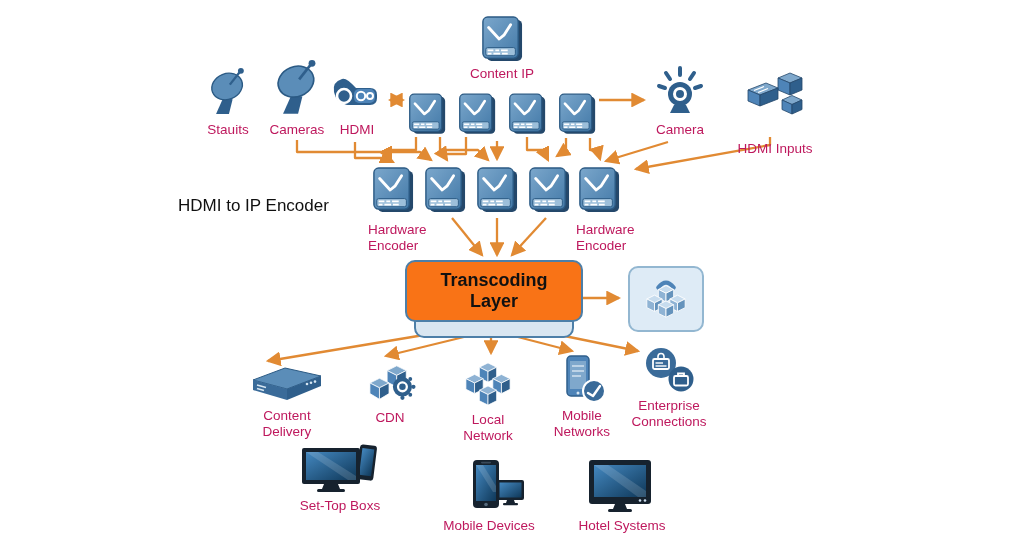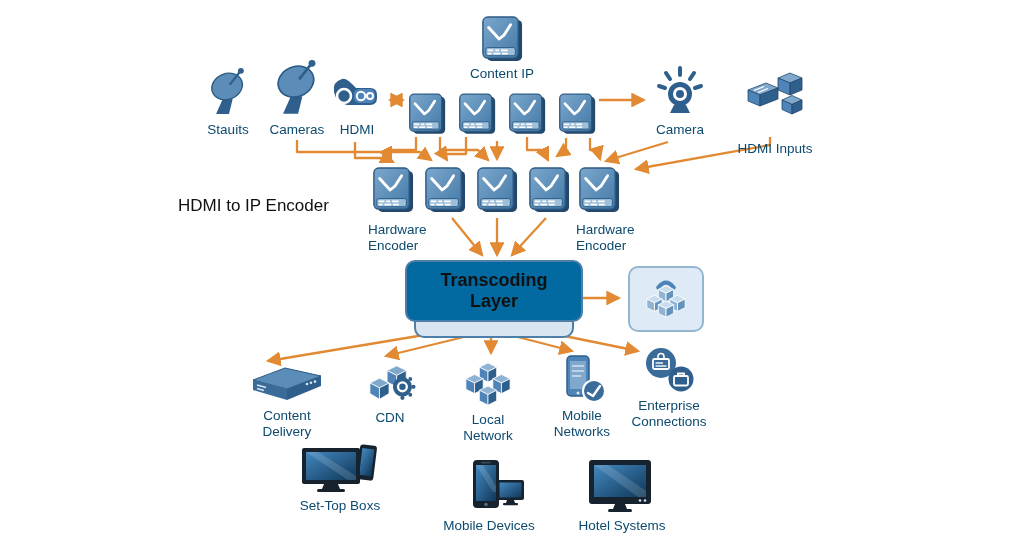--- a/index.html
+++ b/index.html
@@ -1,27 +1,27 @@
 <!DOCTYPE html>
 <html><head>
 <meta charset="utf-8">
 <style>
   html,body{margin:0;padding:0;overflow:hidden;background:#fff;}
   body{width:1024px;height:559px;position:relative;font-family:"Liberation Sans",sans-serif;}
   .stage{position:absolute;inset:0;width:1024px;height:559px;background:#ffffff;}
   .node{position:absolute;display:flex;flex-direction:column;align-items:center;}
   .ic{display:flex;align-items:flex-end;justify-content:center;}
-  .lbl{font-size:13.5px;color:#0c4a6e;text-align:center;line-height:1.22;margin-top:4px;white-space:normal;}
+  .lbl{font-size:13.5px;color:#be185d;text-align:center;line-height:1.22;margin-top:4px;white-space:normal;}
   .lbl.left{text-align:left;}
   .heading{position:absolute;font-weight:normal;color:#101010;}
   .absic{position:absolute;}
   .tl-back{position:absolute;left:414px;top:276px;width:156px;height:58px;border-radius:10px;
            background:#D9E6F1;border:2px solid #4D7FA8;}
   .tl-front{position:absolute;left:405px;top:260px;width:174px;height:58px;border-radius:10px;
-            background:#0369a1;border:2px solid #4D7FA8;display:flex;align-items:center;justify-content:center;}
+            background:#f97316;border:2px solid #4D7FA8;display:flex;align-items:center;justify-content:center;}
   .tl-front .txt{font-weight:bold;font-size:18px;color:#111;text-align:center;line-height:1.15;width:130px;}
   .mp-box{position:absolute;left:628px;top:266px;width:72px;height:62px;border-radius:10px;
           background:#DEEBF6;border:2px solid #93B7D1;display:flex;align-items:center;justify-content:center;}
   .mp-label{position:absolute;left:710px;top:272px;width:150px;font-weight:bold;font-size:17px;line-height:1.2;color:#101010;}
   svg{display:block;}
   .wires{position:absolute;left:0;top:0;}
 </style>
 </head>
 <body>
 

